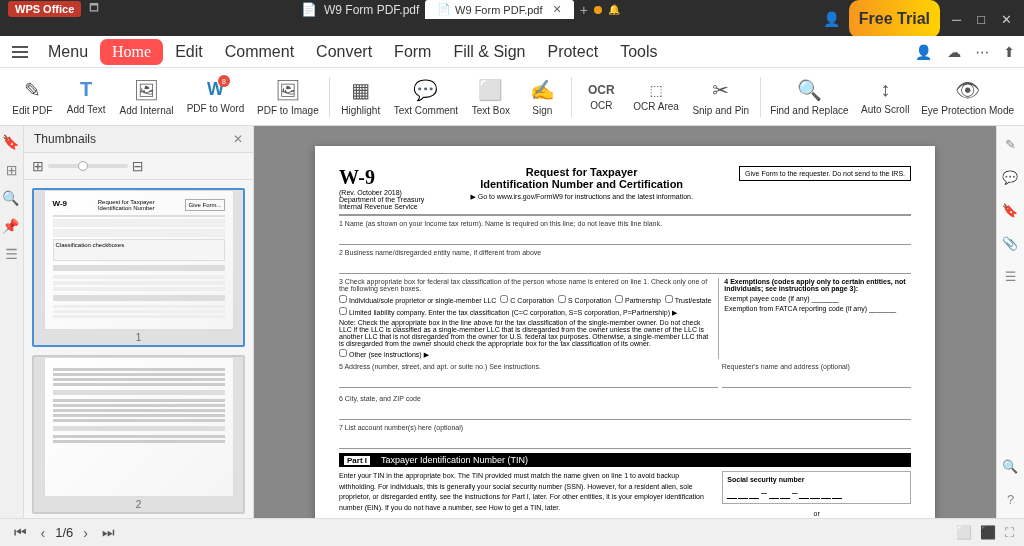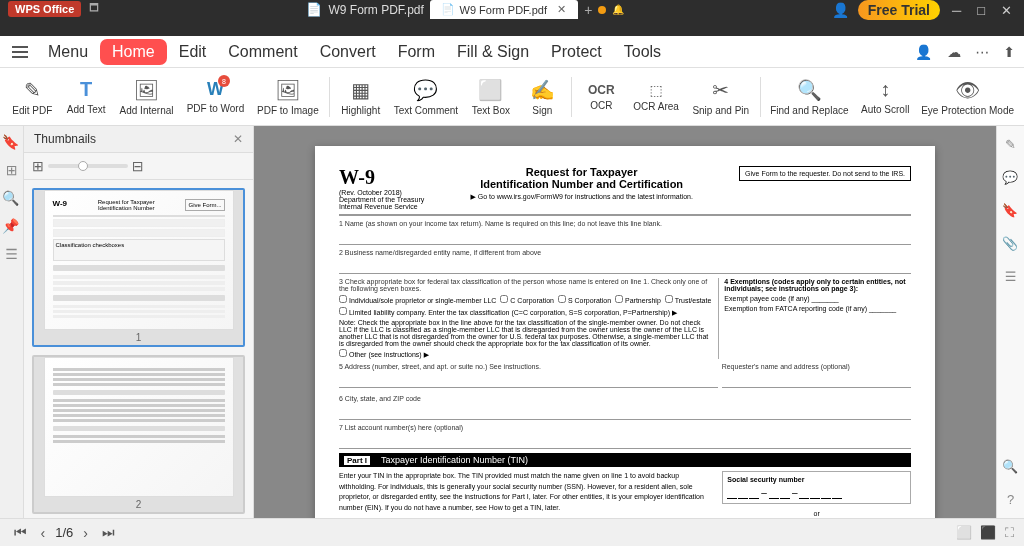--- a/index.html
+++ b/index.html
@@ -9,26 +9,26 @@
     .title-bar { display: flex; align-items: flex-start; justify-content: space-between; background: #2d2d2d; height: 36px; padding: 0 8px; color: #ccc; font-size: 12px; flex-shrink: 0; }
     .title-bar-left { display: flex; align-items: center; gap: 8px; }
     .title-bar-center { display: flex; align-items: center; gap: 6px; color: #ccc; }
     .title-bar-right { display: flex; align-items: center; gap: 8px; }
     .wps-logo { background: #c0392b; color: white; padding: 2px 7px; border-radius: 3px; font-size: 11px; font-weight: bold; }
     .title-tab { background: #fff; color: #333; padding: 3px 12px; border-radius: 3px 3px 0 0; font-size: 11px; display: flex; align-items: center; gap: 4px; }
     .title-tab .close-x { color: #666; margin-left: 6px; cursor: pointer; }
     .tab-new { color: #aaa; font-size: 14px; cursor: pointer; }
     .win-btn { color: #ccc; font-size: 13px; cursor: pointer; padding: 0 4px; }
     .notif-dot { width: 8px; height: 8px; background: #f39c12; border-radius: 50%; display: inline-block; }
-    .free-trial-btn { background: linear-gradient(to right, #f7971e, #ffd200); color: #333; font-size: 14px; font-weight: bold; padding: 2px 10px; border-radius: 10px; border: none; cursor: pointer; }
+    .free-trial-btn { background: linear-gradient(to right, #f7971e, #ffd200); color: #333; font-size: 16px; font-weight: bold; padding: 10px 10px; border-radius: 10px; border: none; cursor: pointer; }
 
     
     .menu-bar { display: flex; align-items: center; background: #fff; height: 32px; padding: 0 4px; border-bottom: 1px solid #e0e0e0; flex-shrink: 0; gap: 2px; }
     .menu-item { padding: 4px 10px; cursor: pointer; border-radius: 3px; font-size: 16px; color: #333; }
-    .menu-home { background: #ff4f4f; color: white; border-radius: 7px; padding: 4px 12px; }
+    .menu-home { background: #ff4f4f; color: white; border-radius: 7px; padding: 4px 12px; font-family: Liberation Serif, serif; }
     .hamburger { display: flex; flex-direction: column; gap: 3px; cursor: pointer; padding: 4px 8px; }
     .hamburger span { width: 16px; height: 2px; background: #555; display: block; }
     .menu-bar-left { display: flex; align-items: center; gap: 2px; }
     .menu-bar-right { margin-left: auto; display: flex; align-items: center; gap: 4px; color: #555; font-size: 14px; }
     .menu-icon { cursor: pointer; padding: 2px 5px; }
 
     
     .toolbar { display: flex; align-items: center; background: #fff; height: 58px; padding: 4px 6px; border-bottom: 1px solid #ddd; flex-shrink: 0; gap: 2px; overflow: hidden; }
     .toolbar-btn { display: flex; flex-direction: column; align-items: center; justify-content: center; cursor: pointer; padding: 4px 8px; border-radius: 4px; min-width: 48px; gap: 3px; font-size: 10px; color: #333; }
     .toolbar-btn .icon { font-size: 20px; color: #555; }

